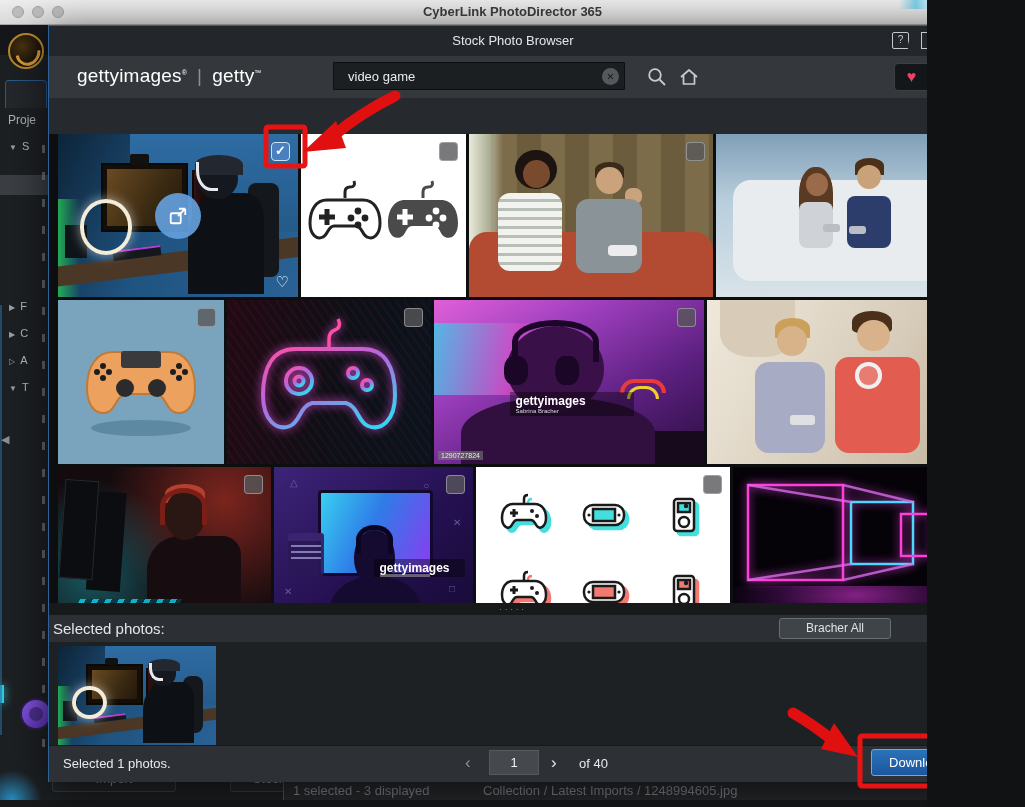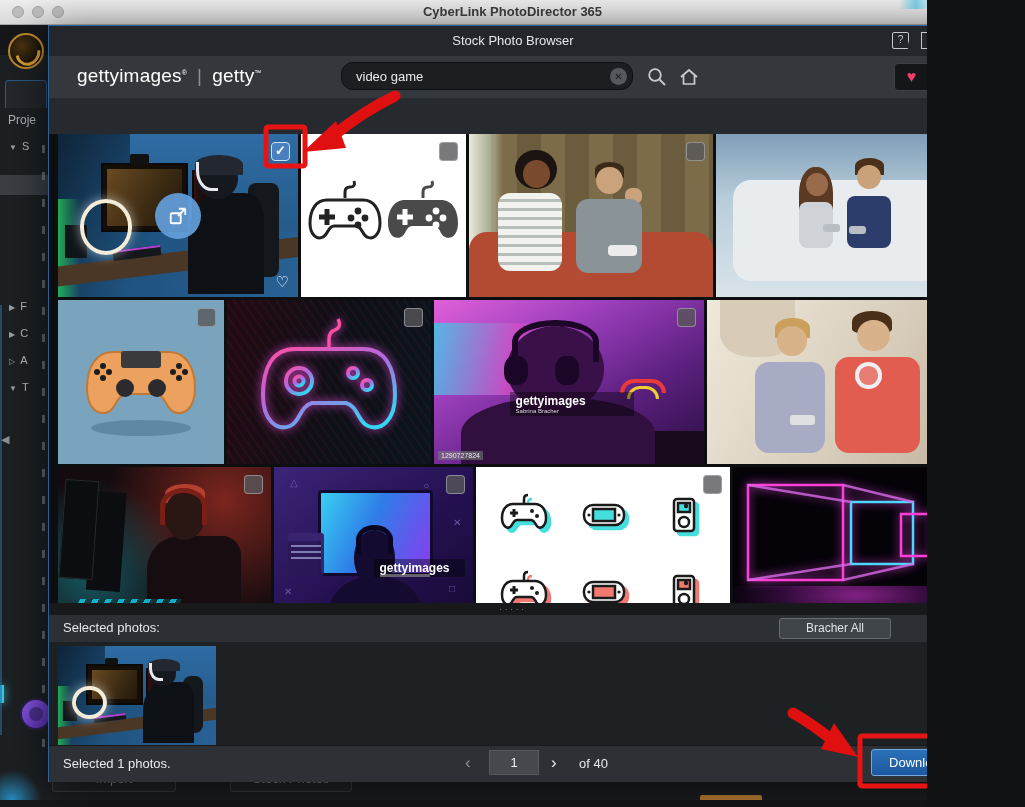--- a/index.html
+++ b/index.html
@@ -66,21 +66,21 @@
   .ic-help{border:1.5px solid #c4c8cc;border-radius:2px;font-size:10px;text-align:center;line-height:14px;}
   .ic-help::after{content:"";position:absolute;right:-3px;bottom:-2px;width:0;height:0;border-left:5px solid transparent;border-top:7px solid #23272b;border-right:3px solid transparent;transform:rotate(-35deg);}
   .ic-max{border:1.5px solid #c4c8cc;}
   .ic-close{font-size:15px;line-height:16px;text-align:center;}
 
   .dlg-header{position:absolute;left:0;top:30px;width:100%;height:42px;background:#34383c;}
   .brand{position:absolute;left:28px;top:9px;font-size:19px;color:#fff;letter-spacing:.2px;}
   .brand b{font-weight:normal;}
   .brand .sep{color:#8a9096;font-weight:300;margin:0 10px;}
   .brand sup{font-size:7px;}
-  .search-wrap{position:absolute;left:292px;top:6px;width:292px;height:28px;background:#1c1f22;border:1px solid #0c0e10;border-radius:12px;}
+  .search-wrap{position:absolute;left:284px;top:6px;width:292px;height:28px;background:#1c1f22;border:1px solid #0c0e10;border-radius:1px;}
   .search-input{position:absolute;left:12px;top:0;width:240px;height:26px;background:transparent;border:none;outline:none;color:#e8eaec;font-size:13px;}
   .search-clear{position:absolute;right:5px;top:5px;width:17px;height:17px;border-radius:50%;background:#55595d;color:#1c1f22;font-size:10px;text-align:center;line-height:17px;}
   .hdr-ic{position:absolute;top:10px;width:22px;height:22px;}
   .fav-group{position:absolute;right:15px;top:7px;display:flex;border:1px solid #3c4043;border-radius:4px;background:#141719;}
   .fav-btn{width:33px;height:26px;display:flex;align-items:center;justify-content:center;}
   .fav-btn + .fav-btn{border-left:1px solid #3c4043;}
   .heart-glyph{color:#f0406a;font-size:16px;}
 
   .filter-bar{position:absolute;left:0;top:72px;width:100%;height:36px;background:#26292c;}
   .filter-btn{position:absolute;left:17px;top:6px;width:33px;height:24px;background:#3e4347;border:1px solid #505458;border-radius:3px;}
@@ -207,21 +207,21 @@
   .art-dev{position:absolute;inset:0;background:#fff;}
   
   .art-cube{position:absolute;inset:0;background:#050208;}
   .cube-svg{position:absolute;inset:0;filter:drop-shadow(0 0 5px #d040d0);}
   .c12-floor{left:0;top:72%;width:100%;height:28%;background:radial-gradient(ellipse at 55% 20%,#c030c0aa,#50106088 45%,transparent 75%);}
 
   
   .divider{position:absolute;left:0;top:577px;width:100%;height:12px;background:#17191b;}
   .div-dots{position:absolute;left:50%;top:1px;transform:translateX(-50%);color:#8a9095;font-size:9px;letter-spacing:3px;}
   .sel-head{position:absolute;left:0;top:589px;width:100%;height:27px;background:#2c3034;}
-  .sel-label{position:absolute;left:14px;top:5px;font-size:13px;color:#e4e6e8;}
+  .sel-label{position:absolute;left:4px;top:5px;font-size:15px;color:#e4e6e8;}
   .deselect-btn{position:absolute;right:86px;top:3px;width:112px;height:21px;background:#3f4448;border:1px solid #6a6e72;border-radius:3px;
     color:#e0e2e4;font-size:12px;text-align:center;line-height:19px;}
   .sel-panel{position:absolute;left:0;top:616px;width:100%;height:103px;background:#1e2124;}
   .sel-thumb{position:absolute;left:9px;top:4px;width:158px;height:99px;overflow:hidden;background:#123;}
   .sel-scroll{position:absolute;right:13px;top:2px;width:9px;height:98px;background:#2a2d30;}
   .sel-scroll .thumb{position:absolute;left:1px;top:2px;width:7px;height:72px;background:#686d72;border-radius:4px;}
 
   
   .dlg-footer{position:absolute;left:0;top:719px;width:100%;height:37px;background:#2d3135;border-top:1px solid #17191b;}
   .foot-sel{position:absolute;left:14px;top:10px;font-size:13px;color:#e8eaec;}
@@ -302,20 +302,24 @@
               <rect x="5" y="6" width="10" height="9" rx="1"></rect>
               <path d="M13,4 h6 M19,4 v6 M19,4 l-7,7"></path>
             </g>
           </svg>
       </div>
     </div>
 
     <div class="bg-btn" style="left:52px;top:741px;width:124px;">Import</div>
     <div class="bg-btn" style="left:230px;top:741px;width:122px;">Stock Photos</div>
     <div class="orange-sliver"></div>
+    <div class="statusbar">
+      <div class="status-txt" style="left:9px">1 selected - 3 displayed</div>
+      <div class="status-txt" style="left:199px">Collection / Latest Imports / 1248994605.jpg</div>
+    </div>
     <div class="bottom-strip"></div>
   </div>
 
   <div class="dialog">
     <div class="dlg-titlebar">
       <div class="dlg-title">Stock Photo Browser</div>
       <div class="dlg-icons">
         <div class="dlg-ic ic-help">?</div>
         <div class="dlg-ic ic-max"></div>
         <div class="dlg-ic ic-close">✕</div>

